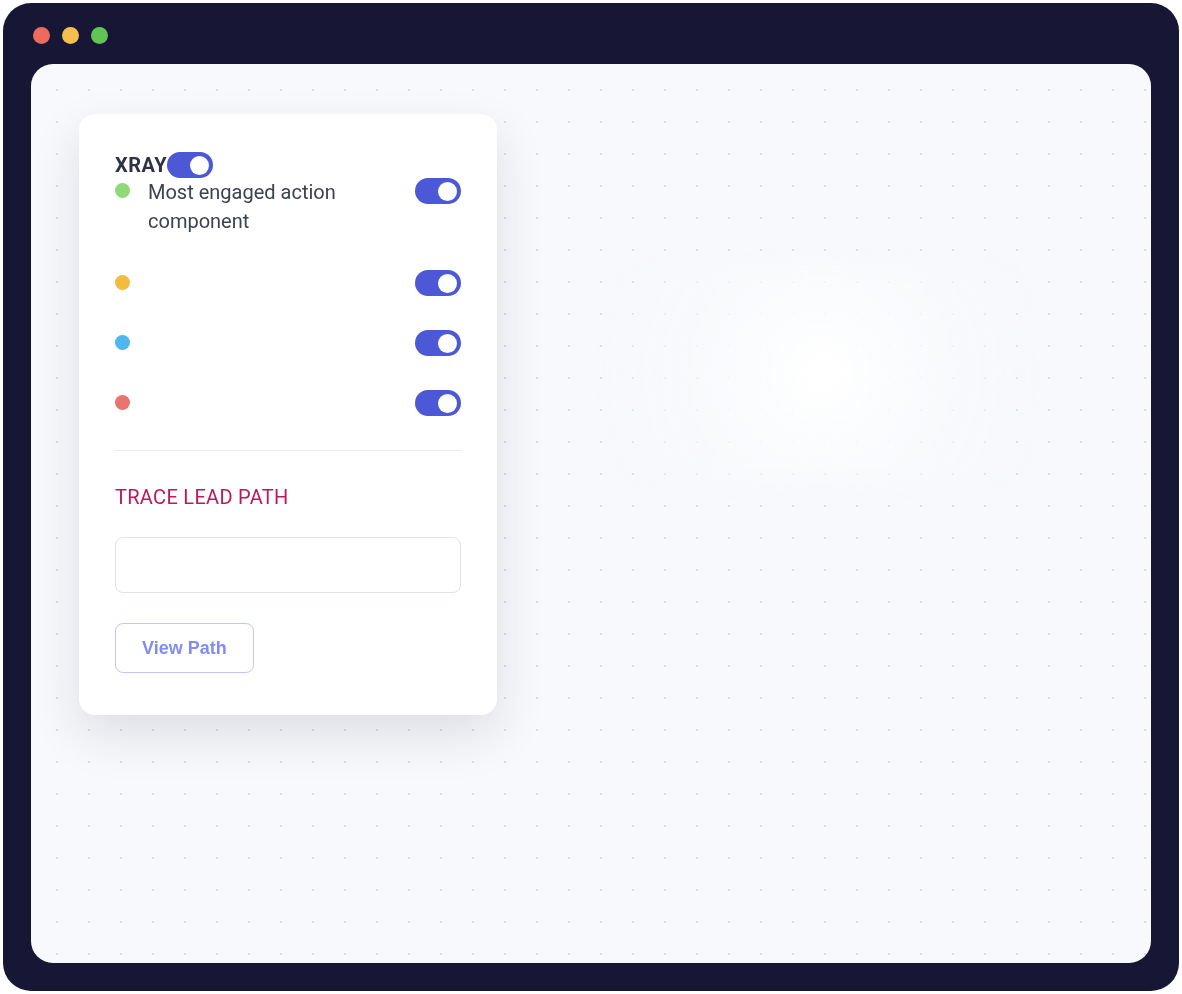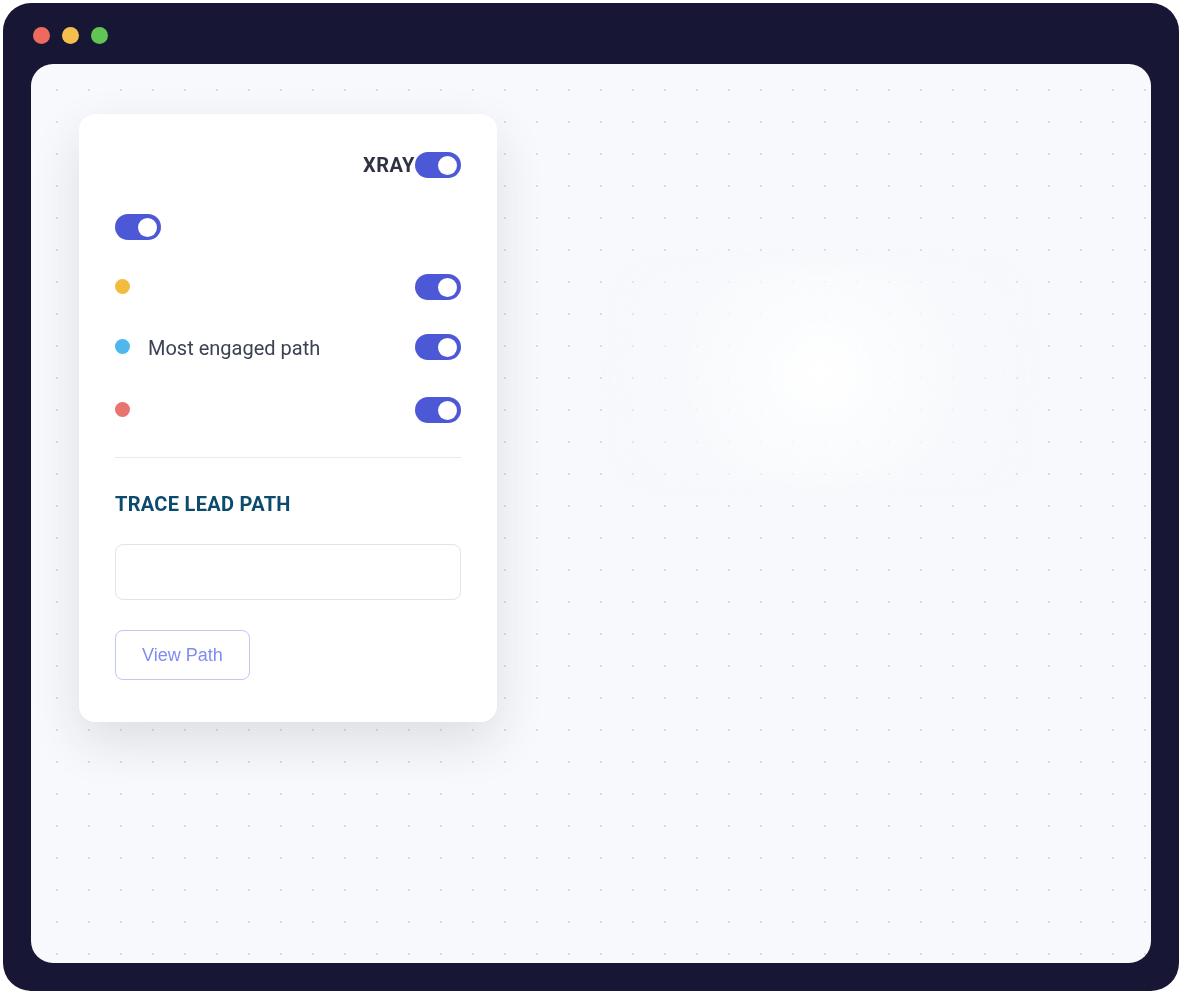--- a/index.html
+++ b/index.html
@@ -53,23 +53,22 @@
     left: 48px;
     top: 50px;
     width: 418px;
     background: #ffffff;
     border-radius: 16px;
     box-shadow: 0 20px 50px rgba(30,35,60,0.12);
     padding: 38px 36px 42px 36px;
   }
   .panel-header {
     display: flex;
-    justify-content: flex-end;
+    justify-content: flex-start;
     align-items: center;
-    margin-bottom: 36px;
   }
   .panel-title {
     font-size: 20px;
     font-weight: 700;
     letter-spacing: 0.5px;
     color: #2e3344;
   }
   .toggle {
     width: 46px;
     height: 26px;
@@ -114,23 +113,23 @@
     line-height: 1.45;
     font-weight: 400;
   }
   .divider {
     height: 1px;
     background: #e7eaf0;
     margin: 8px 0 34px 0;
   }
   .section-title {
     font-size: 20px;
-    font-weight: 700;
+    font-weight: 400;
     letter-spacing: 0.3px;
-    color: #0c4a6e;
+    color: #be185d;
     margin-bottom: 28px;
   }
   .text-input {
     width: 100%;
     height: 56px;
     border: 1px solid #dfe3eb;
     border-radius: 8px;
     padding: 0 16px;
     font-size: 18px;
     color: #333;
@@ -139,21 +138,21 @@
   }
   .button-row {
     display: flex;
     gap: 18px;
   }
   .btn {
     height: 50px;
     padding: 0 26px;
     border-radius: 8px;
     font-size: 18px;
-    font-weight: 400;
+    font-weight: 700;
     cursor: pointer;
     border: 1px solid;
     background: #fff;
     display: flex;
     align-items: center;
     justify-content: center;
   }
   .btn-primary {
     color: #7f8df2;
     border-color: #bfc7f4;
@@ -176,34 +175,37 @@
   <div class="content-area">
     <div class="overlay-blob"></div>
 
     <div class="panel">
       <div class="panel-header">
         <div class="panel-title">XRAY</div>
         <div class="toggle"></div>
       </div>
 
       <div class="option-row">
+        <div class="option-left">
+          <div class="color-dot" style="background:#8FD97A"></div>
+          <div class="option-label">Most engaged action component</div>
+        </div>
         <div class="toggle"></div>
       </div>
 
       <div class="option-row">
         <div class="option-left">
           <div class="color-dot" style="background:#F3BC3F"></div>
         </div>
         <div class="toggle"></div>
       </div>
 
       <div class="option-row">
         <div class="option-left">
           <div class="color-dot" style="background:#4FB7EE"></div>
-          <div class="option-label">Most engaged path</div>
         </div>
         <div class="toggle"></div>
       </div>
 
       <div class="option-row">
         <div class="option-left">
           <div class="color-dot" style="background:#E8736F"></div>
         </div>
         <div class="toggle"></div>
       </div>

